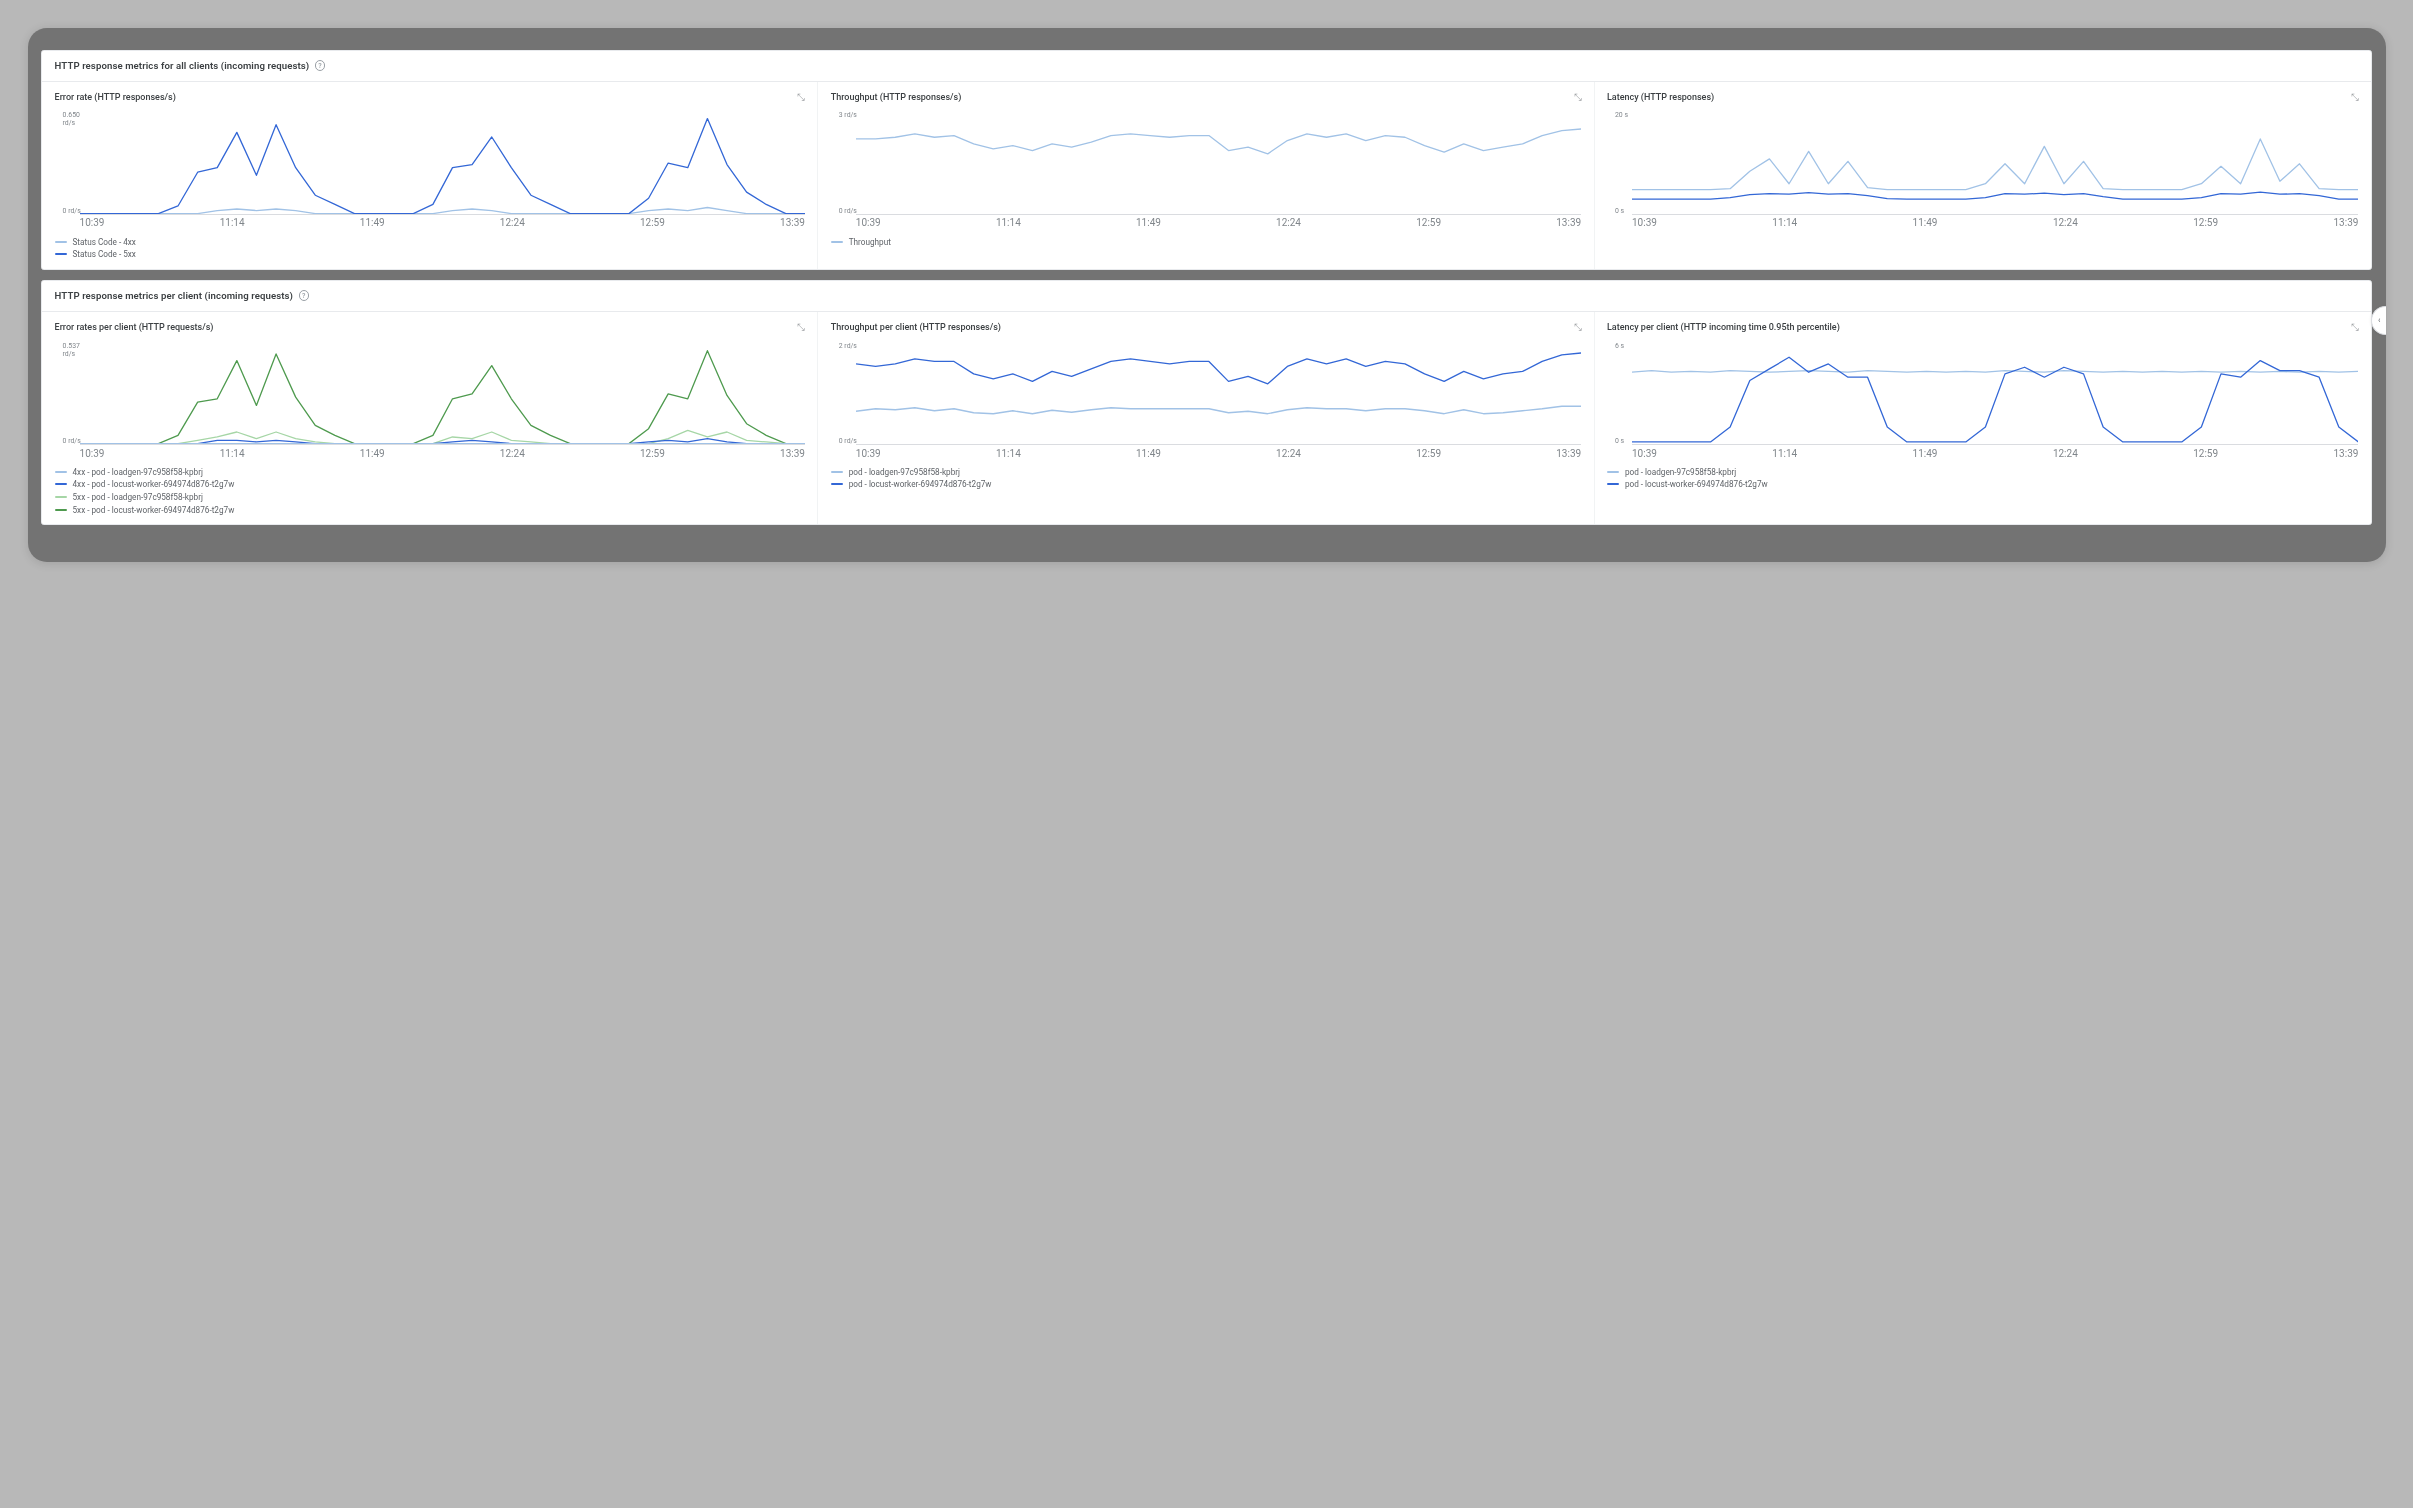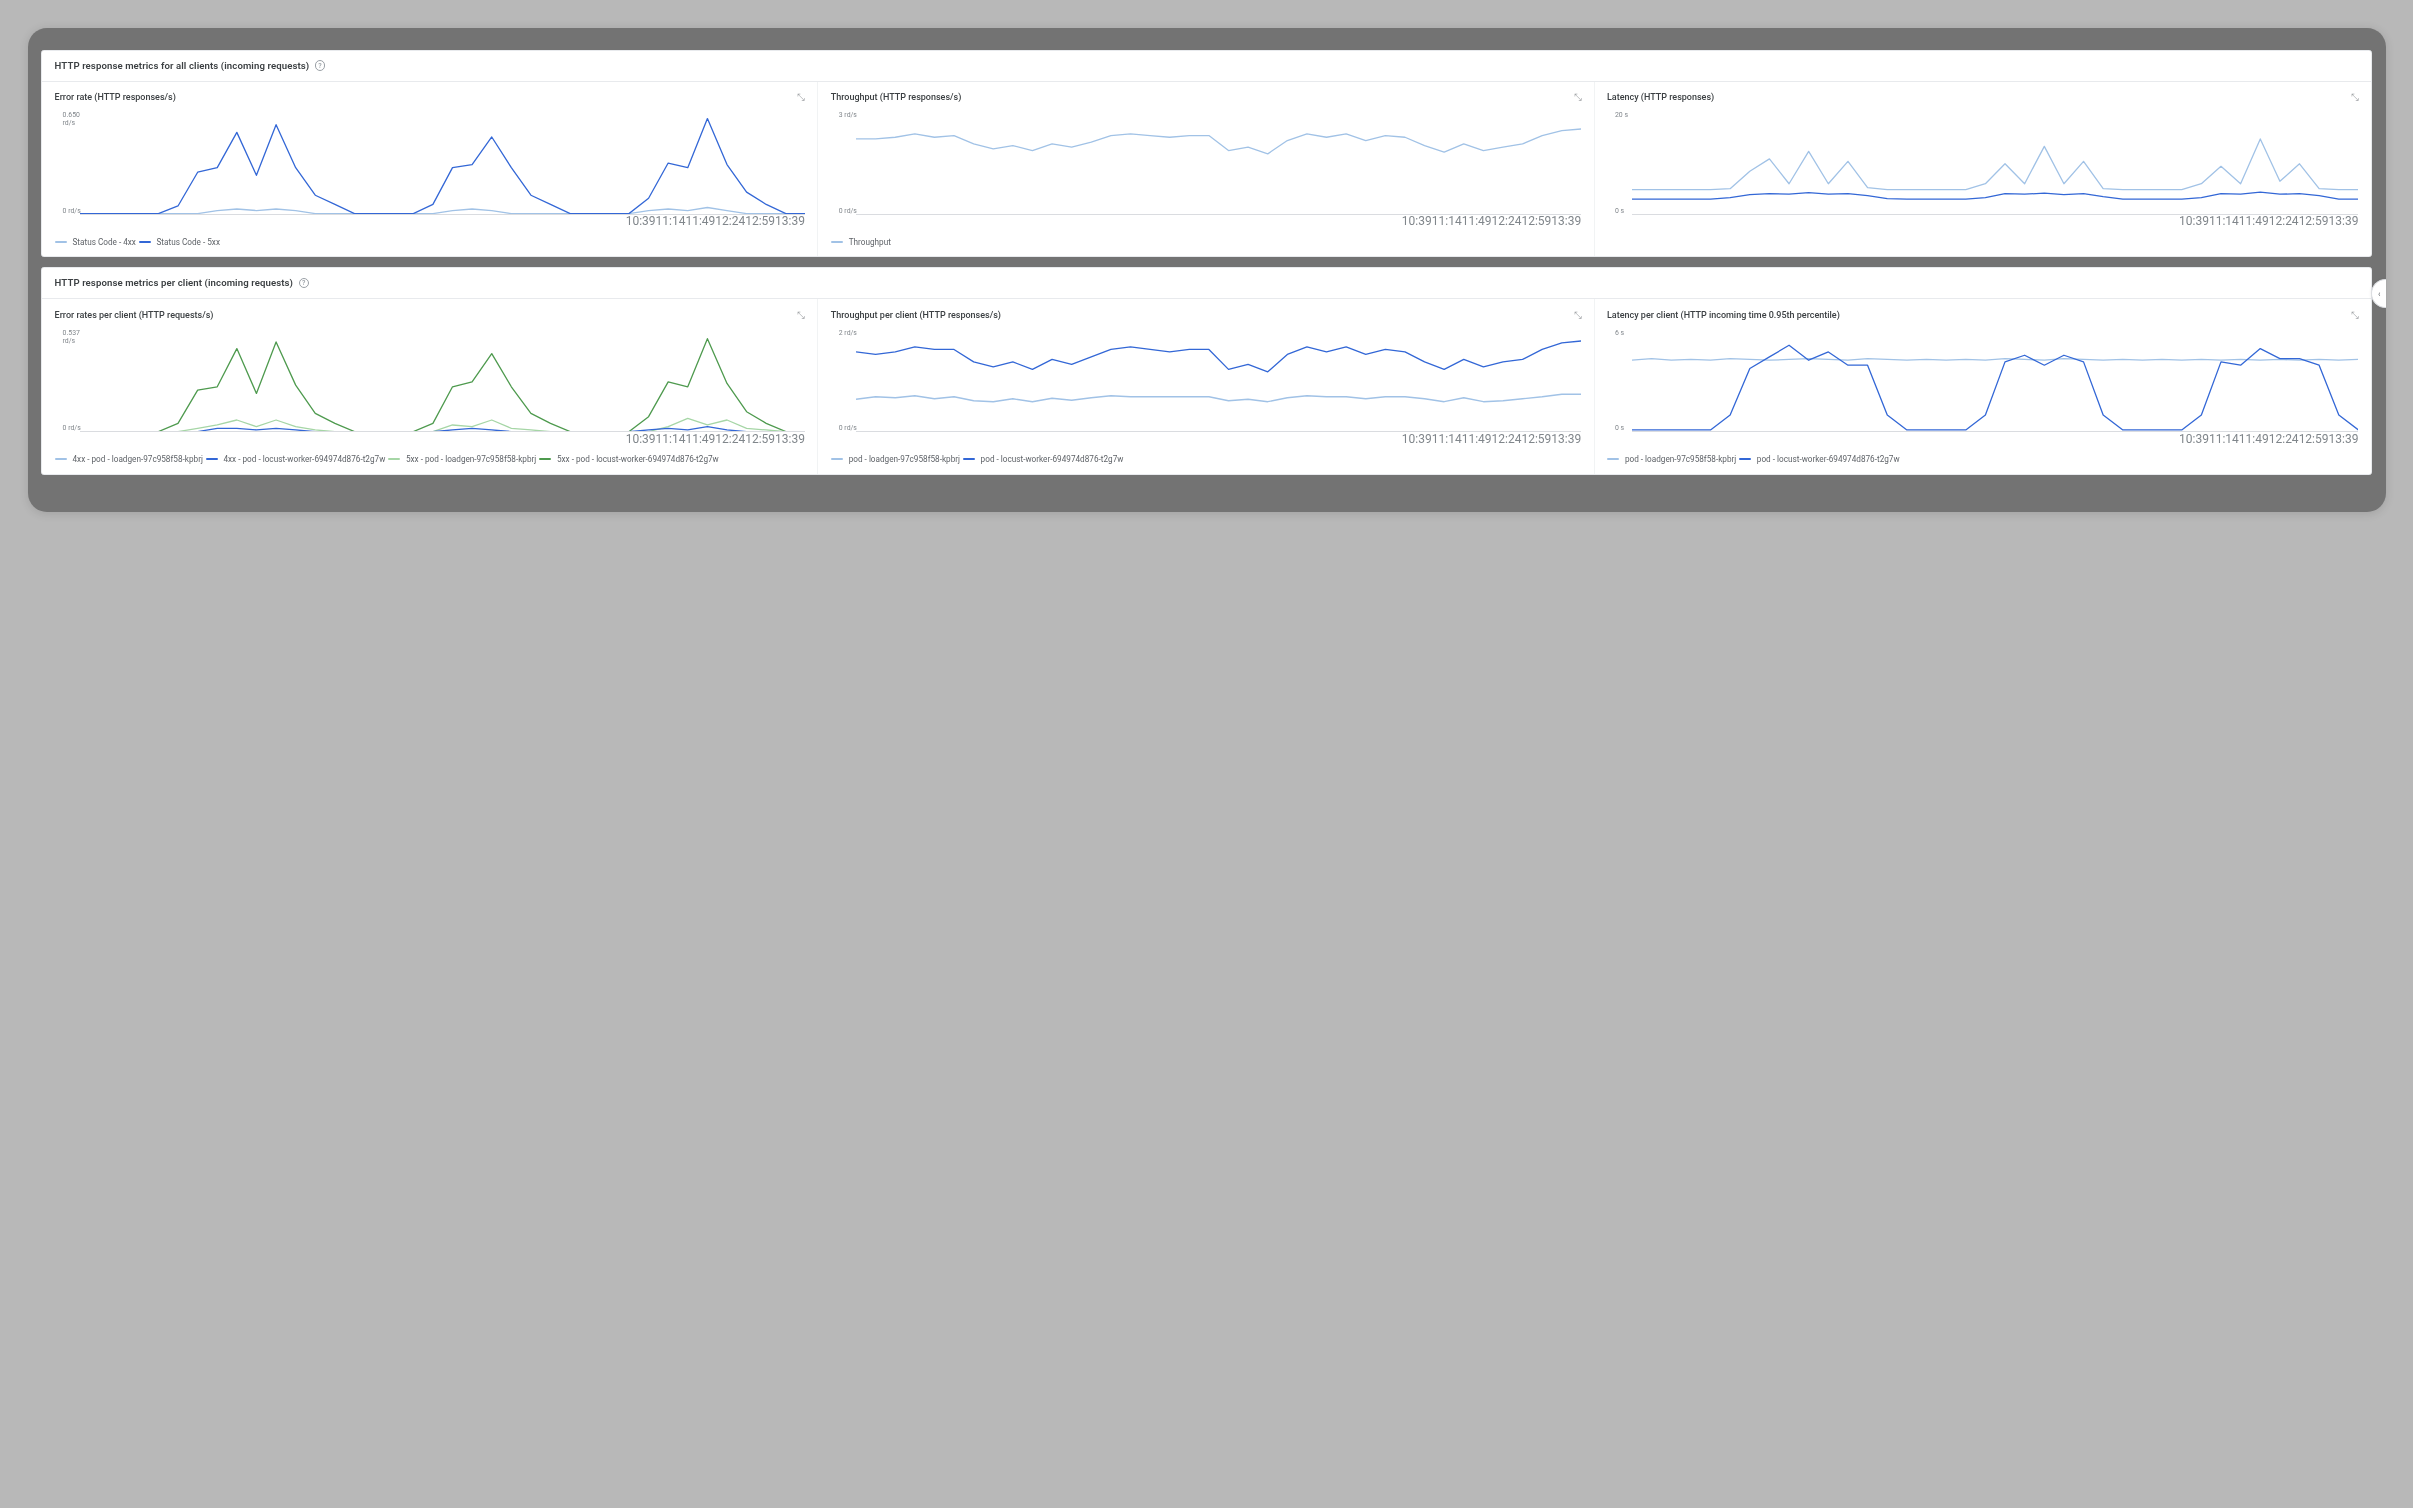--- a/index.html
+++ b/index.html
@@ -87,27 +87,28 @@
   .y-bottom-label { bottom: 13.7px; }
   .plot-area {
     position: absolute;
     left: 25px; right: 0; top: 2.7px; bottom: 13.7px;
     border-bottom: 0.7px solid #dadce0;
   }
   .x-labels {
     position: absolute;
     left: 25px; right: 0; bottom: 0;
     display: flex;
-    justify-content: flex-end;
-    font-size: 12px;
+    justify-content: space-between;
+    font-size: 10px;
     color: #80868b;
   }
   .legend {
     margin-top: 8.2px;
     display: flex;
+    flex-direction: column;
     gap: 2.7px;
   }
   .legend-item {
     display: flex; align-items: center; gap: 5.5px;
     font-size: 8.2px; color: #5f6368;
   }
   .swatch {
     width: 12.4px; height: 0;
     border-top-width: 2.1px;
     border-top-style: solid;

